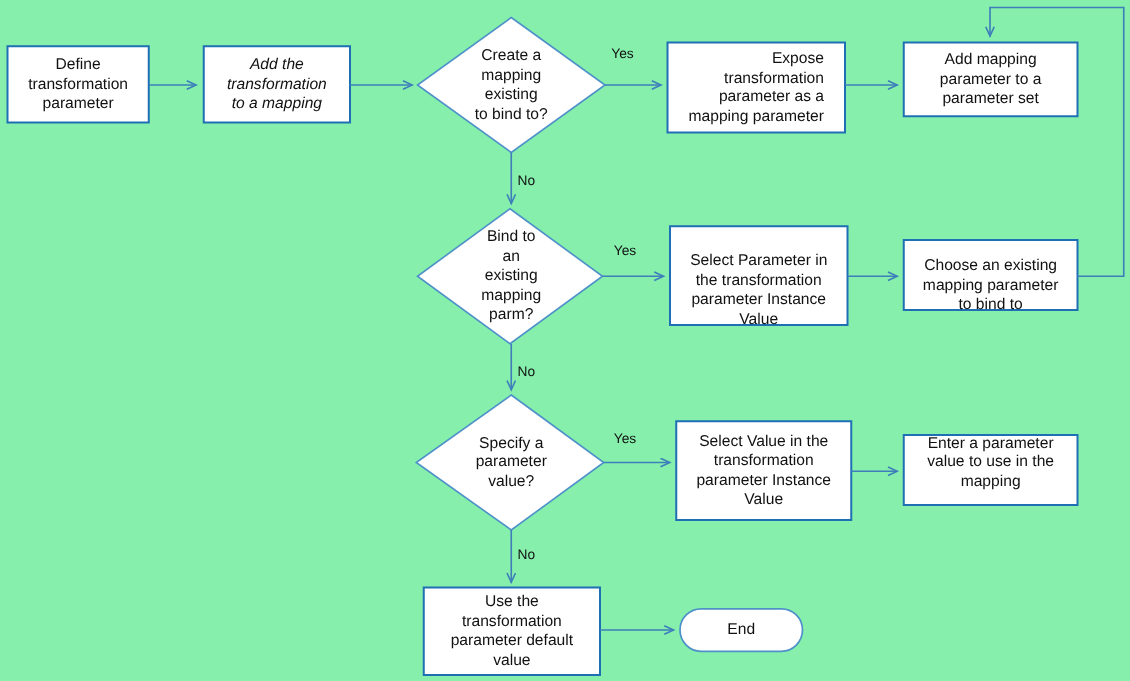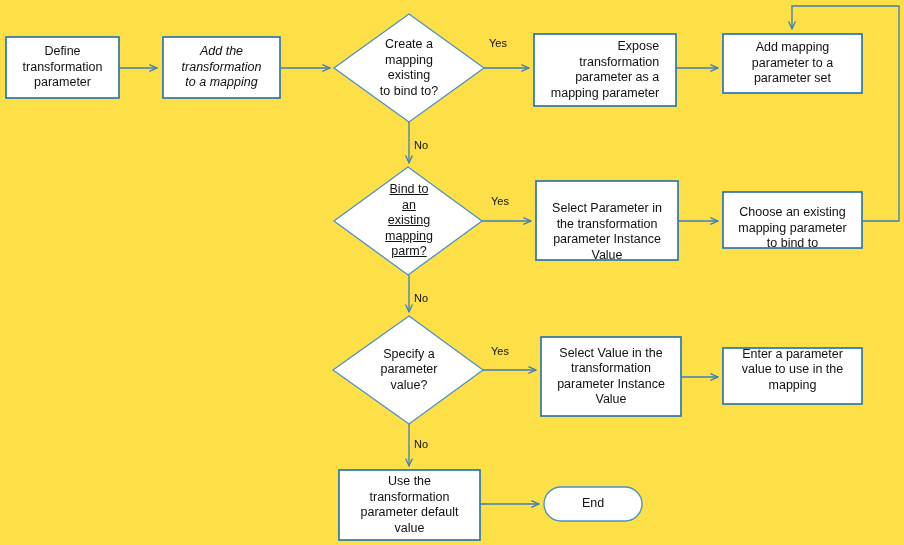--- a/index.html
+++ b/index.html
@@ -10,21 +10,21 @@
   body {
     width: 904px;
     height: 545px;
     overflow: hidden;
     font-family: "Liberation Sans", sans-serif;
   }
   #flow-root {
     position: relative;
     width: 904px;
     height: 545px;
-    background: #fde047;
+    background: #86efac;
   }
   svg#flow-svg {
     position: absolute;
     top: 0;
     left: 0;
     width: 904px;
     height: 545px;
   }
   .node-shape {
     fill: #ffffff;
@@ -151,21 +151,21 @@
 
   <div class="node-label" style="left:534px; top:34px; width:142px; height:72px;text-align:right;">Expose
 transformation
 parameter as a
 mapping parameter</div>
 
   <div class="node-label" style="left:723px; top:34px; width:139px; height:59px;">Add mapping
 parameter to a
 parameter set</div>
 
-  <div class="node-label" style="left:363px; top:180px; width:92px; height:82px;text-decoration:underline;">Bind to
+  <div class="node-label" style="left:363px; top:180px; width:92px; height:82px;">Bind to
 an
 existing
 mapping
 parm?</div>
 
   <div class="node-label" style="left:536px; top:181px; width:142px; height:102px;">Select Parameter in
 the transformation
 parameter Instance
 Value</div>
 

